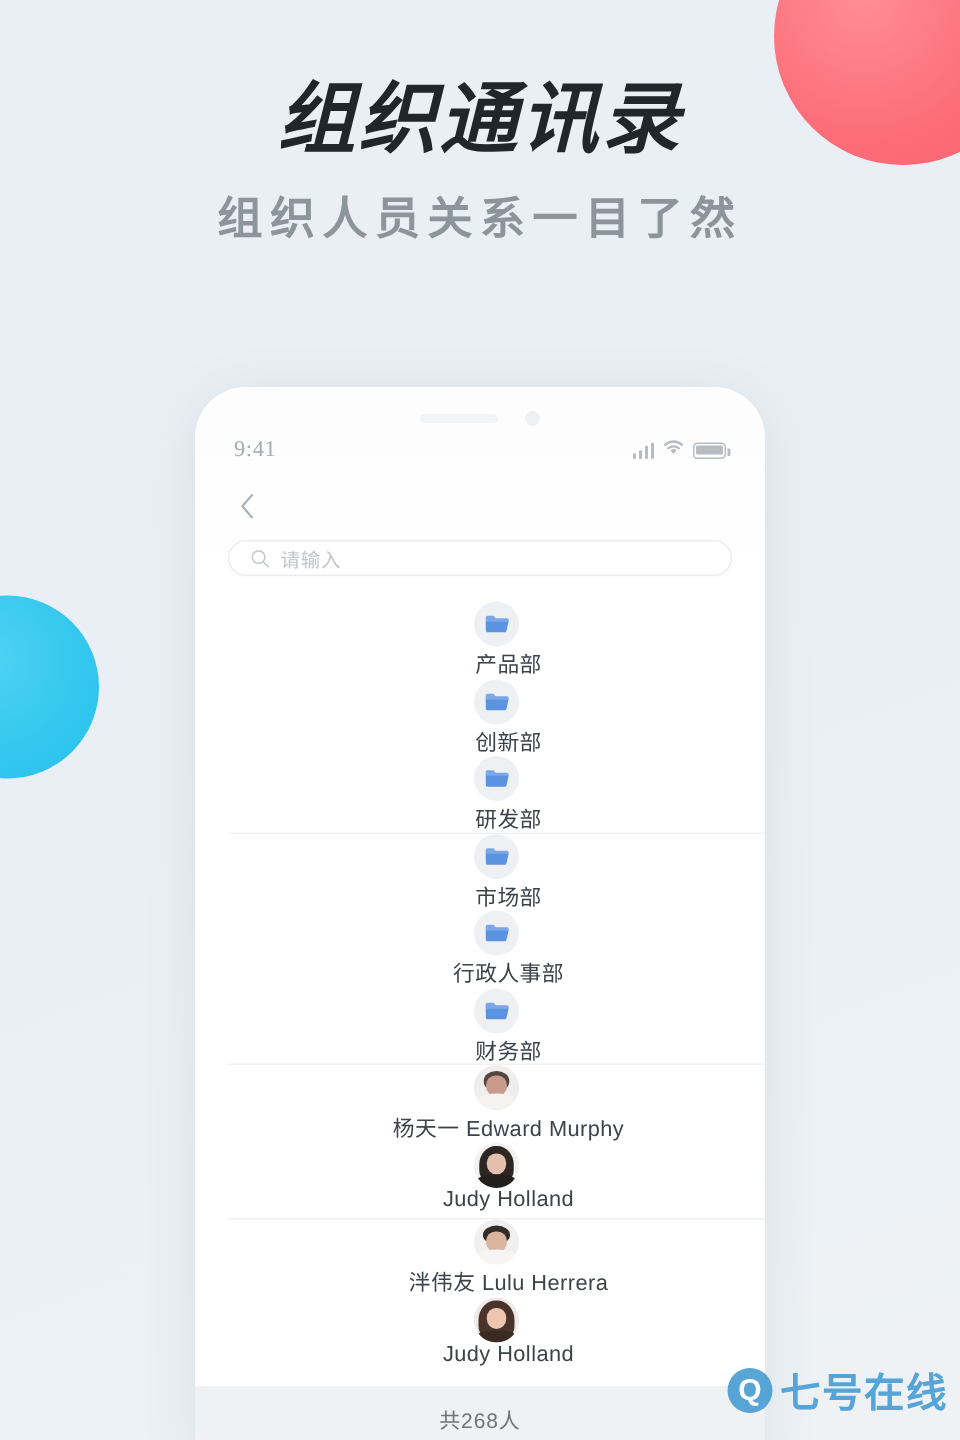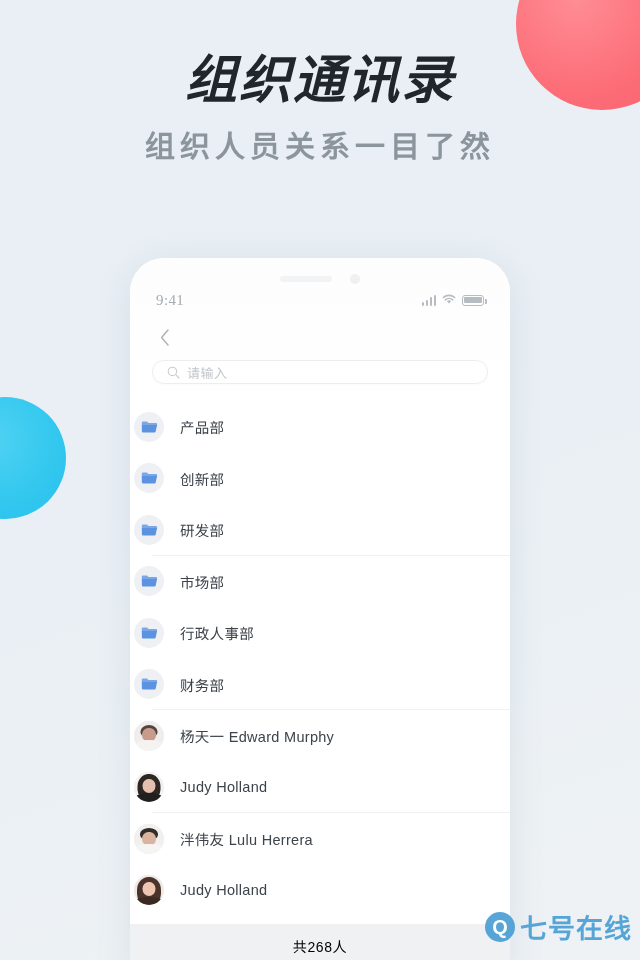--- a/index.html
+++ b/index.html
@@ -237,22 +237,23 @@
     top: 143px;
     left: 0;
     width: 380px;
     background: #fff;
   }
   .row {
     position: relative;
     height: 51.5px;
     display: flex;
     align-items: center;
-    padding-left: 4px;
+    padding-left: 22px;
     box-sizing: border-box;
+    flex-direction: column;
   }
   .row .divider {
     position: absolute;
     left: 22px;
     right: 0;
     bottom: 0;
     height: 1px;
     background: #f0f1f3;
   }
 
@@ -336,21 +337,21 @@
     bottom: 0;
     width: 380px;
     height: 44px;
     background: #f0f1f3;
     display: flex;
     align-items: center;
     justify-content: center;
   }
   .footer-text {
     font-size: 14px;
-    color: #000000;
+    color: #737373;
     letter-spacing: 0.6px;
   }
 
   
   .watermark {
     position: absolute;
     right: 8px;
     bottom: 14px;
     display: flex;
     align-items: center;

